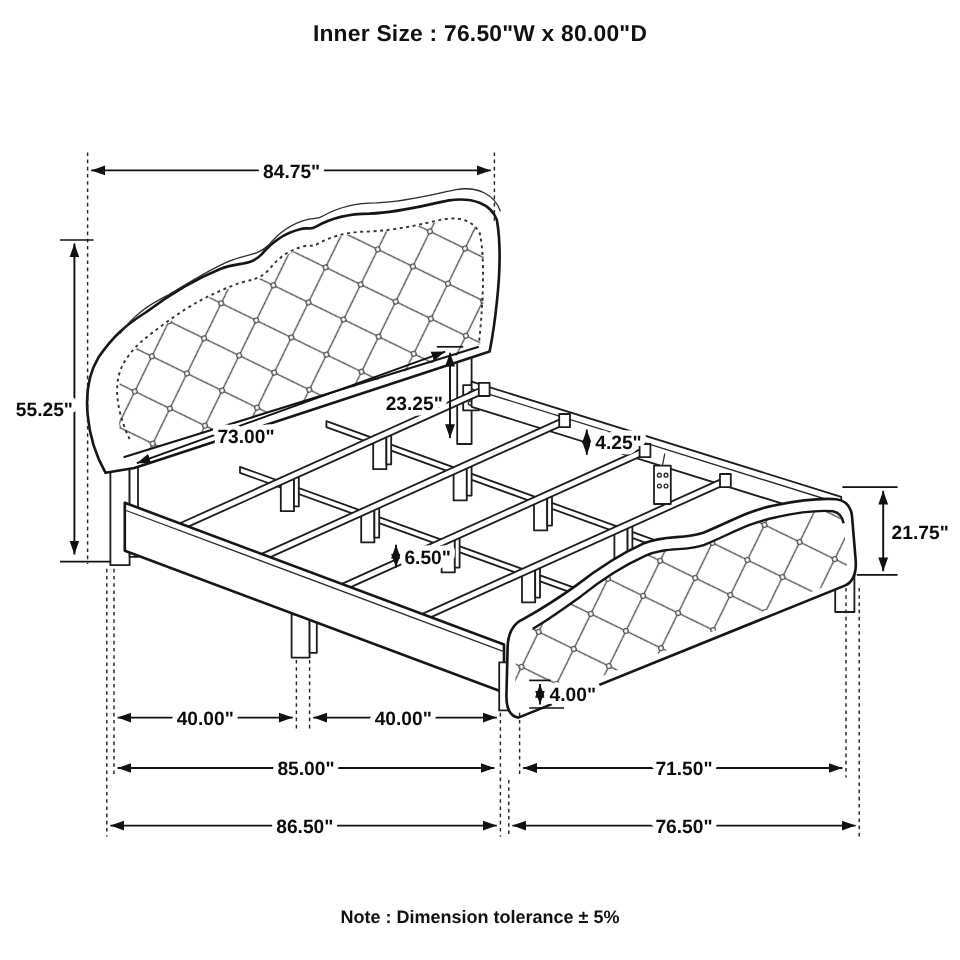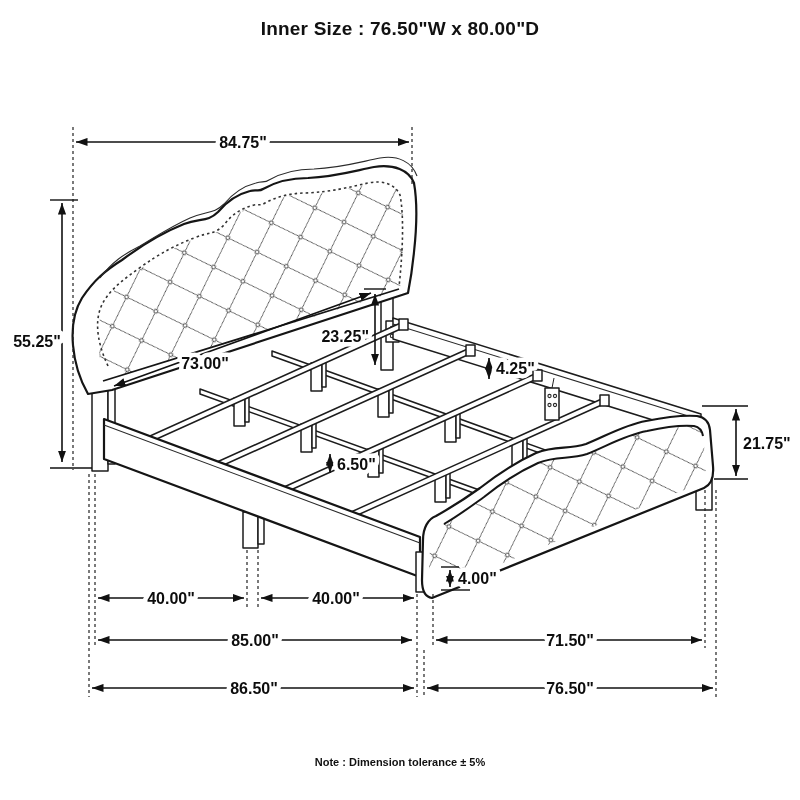--- a/index.html
+++ b/index.html
@@ -1,21 +1,21 @@
 <!DOCTYPE html>
 <html><head>
 <meta charset="utf-8">
 <style>
   html,body{margin:0;padding:0;background:#fff;}
   #stage{position:relative;width:800px;height:800px;background:#ffffff;overflow:hidden;
          font-family:"Liberation Sans",sans-serif;color:#111;}
   .title-line{position:absolute;left:0;right:0;top:18px;text-align:center;
               font-size:19px;font-weight:bold;letter-spacing:0.2px;}
   .note-line{position:absolute;left:0;right:0;top:756px;text-align:center;
-             font-size:11px;font-weight:bold;}
+             font-size:15px;font-weight:bold;}
   svg{position:absolute;left:0;top:0;}
   .outline{fill:#ffffff;stroke:#151515;stroke-width:2.2;stroke-linejoin:round;}
   .thin{fill:none;stroke:#2a2a2a;stroke-width:1.1;}
   .mid{fill:#ffffff;stroke:#1c1c1c;stroke-width:1.5;stroke-linejoin:round;}
   .trim{fill:none;stroke:#333;stroke-width:1.6;stroke-dasharray:2.5 3;}
   .dimline{stroke:#111;stroke-width:1.6;}
   .tick{stroke:#111;stroke-width:1.4;}
   .ext{stroke:#222;stroke-width:1.2;stroke-dasharray:3 3;fill:none;}
   .dim-label{font-family:"Liberation Sans",sans-serif;font-size:16px;font-weight:bold;fill:#0d0d0d;
              paint-order:stroke;stroke:#ffffff;stroke-width:9px;stroke-linejoin:round;}

